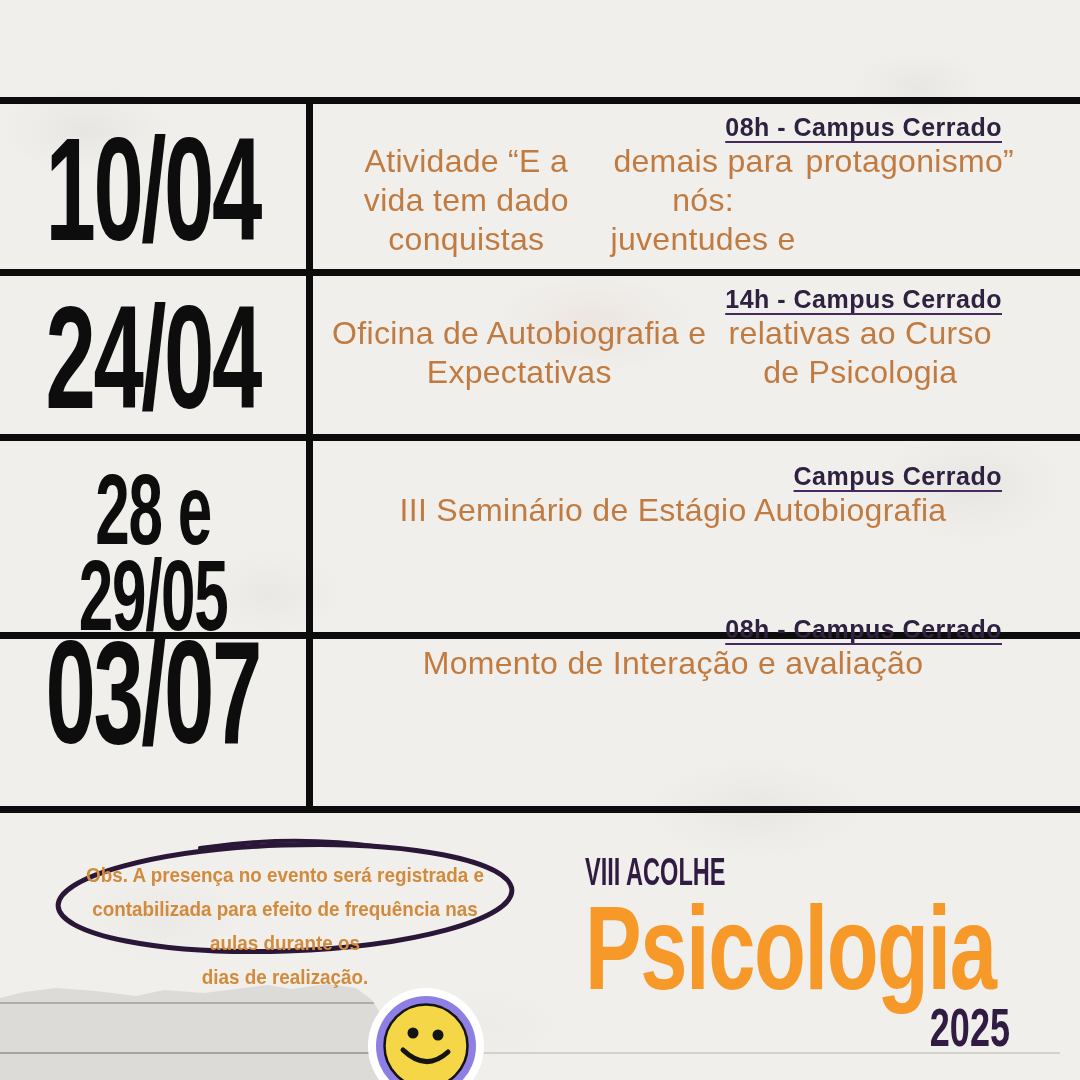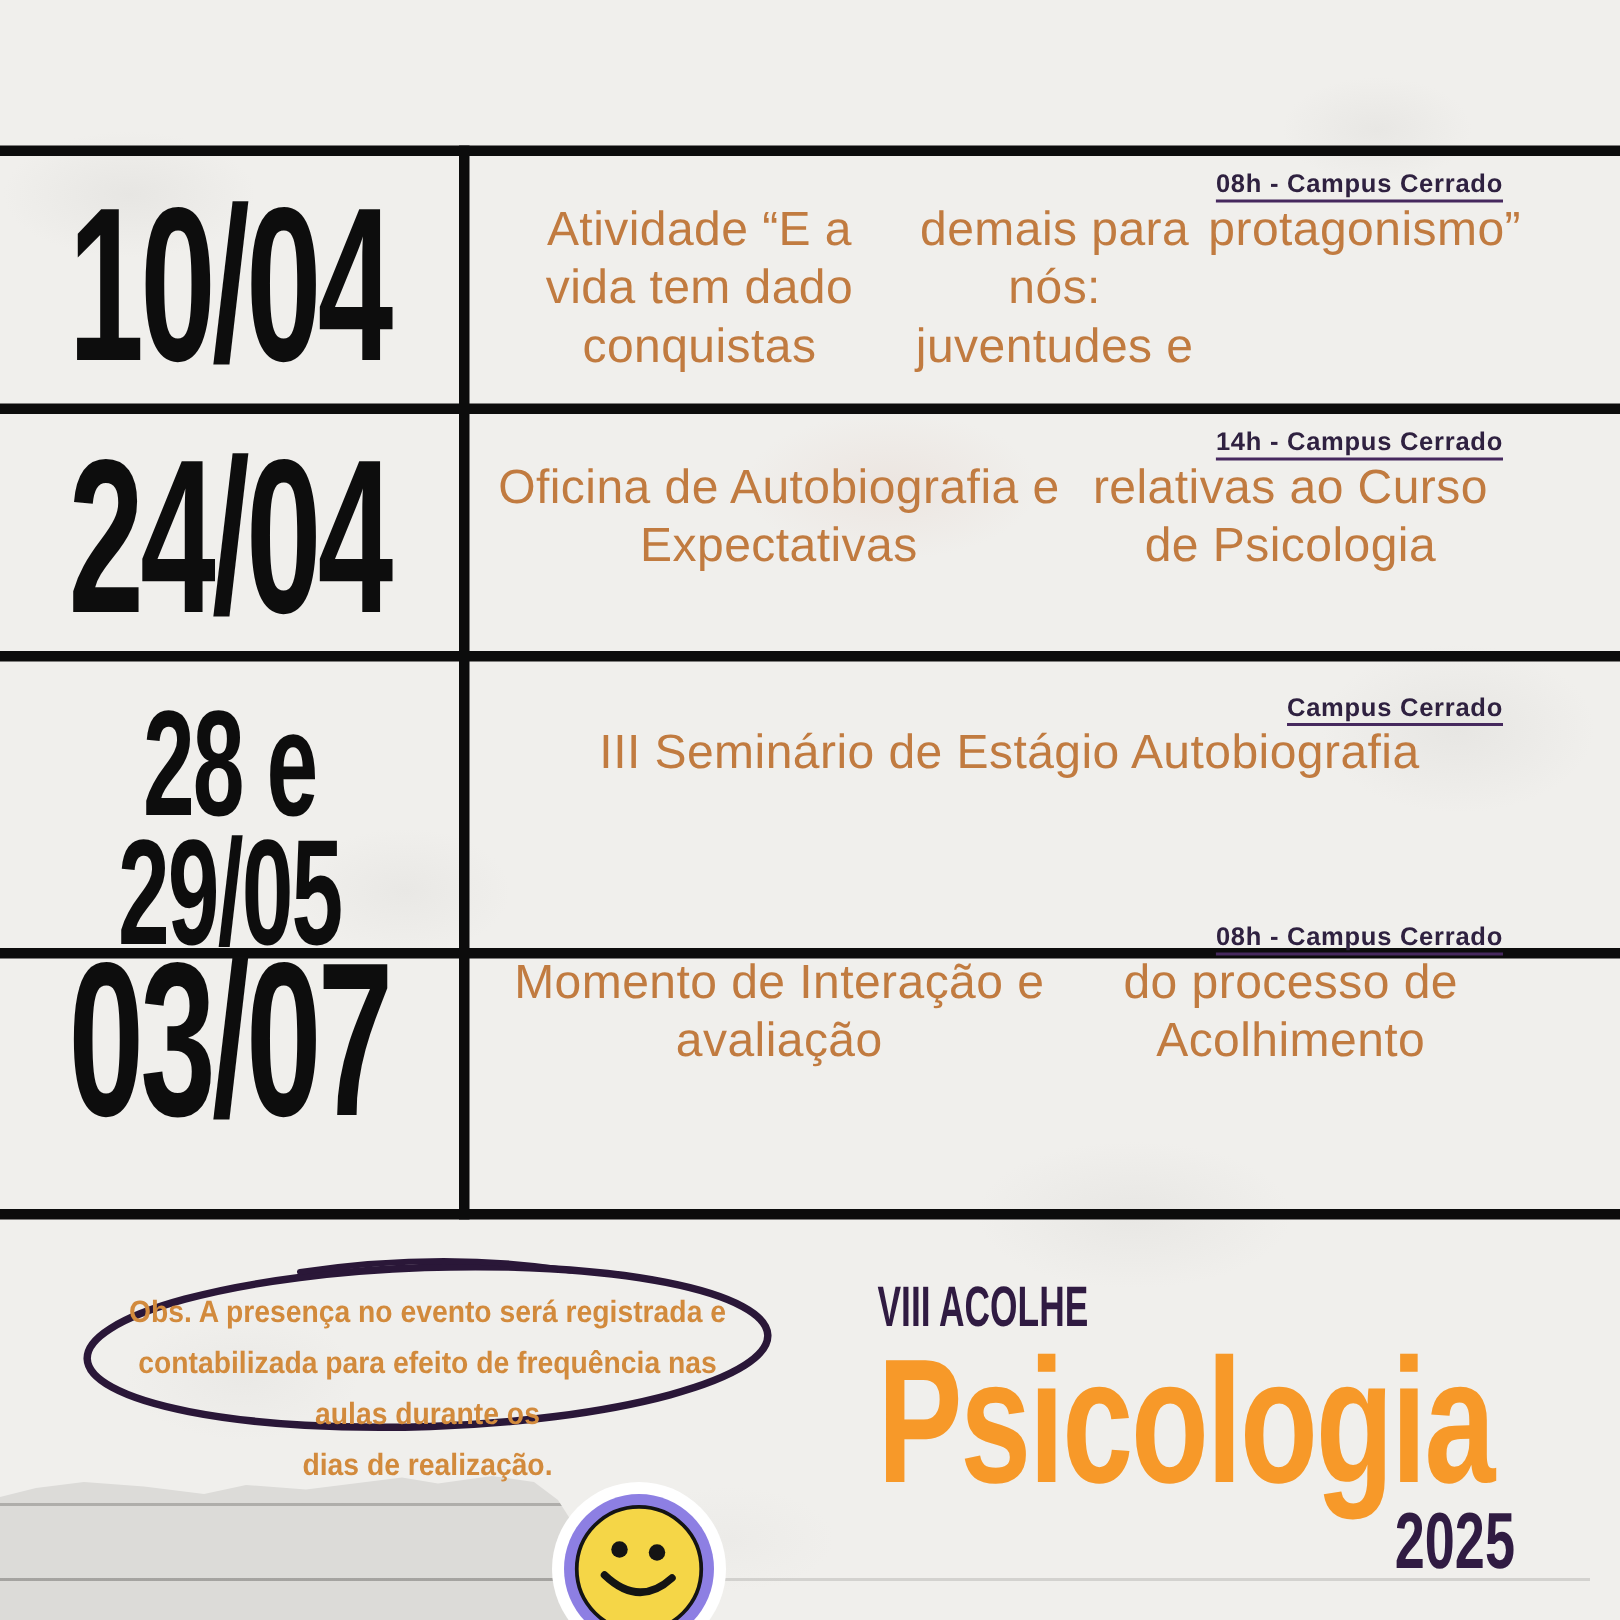--- a/index.html
+++ b/index.html
@@ -24,21 +24,21 @@
   .date-cell{width:306px;flex:0 0 306px;display:flex;align-items:center;justify-content:center;}
   .date-text{
     font-weight:900;color:#0d0d0d;font-size:146px;line-height:1;
     display:inline-block;transform:scaleX(0.62);transform-origin:center;
     letter-spacing:-4px;white-space:nowrap;padding-top:6px;
   }
   .date-text.two-line{font-size:100px;line-height:86px;text-align:center;letter-spacing:-2px;}
   .content-cell{flex:1;display:flex;flex-direction:column;padding:0 34px 0 26px;}
   .session-info{
     text-align:right;padding:9px 12px 0 0;
-    font-size:17px;font-weight:600;color:#2f2140;letter-spacing:0.5px;
+    font-size:25px;font-weight:600;color:#2f2140;letter-spacing:0.5px;
     text-decoration:underline;text-decoration-thickness:2px;text-underline-offset:5px;
     text-decoration-color:#46295e;
   }
   .title-block{flex:1;display:flex;flex-direction:row;justify-content:center;
     text-align:center;color:#c17b40;font-size:32px;line-height:39px;letter-spacing:0.3px;
     padding-bottom:12px;}
   
   .note-wrap{position:absolute;left:50px;top:838px;width:470px;height:120px;}
   .note-wrap svg{position:absolute;left:0;top:0;}
   .note-text{
@@ -124,21 +124,20 @@
   </div>
 
   <div class="row" style="top:606px;height:167px">
     <div class="date-cell">
       <span class="date-text">03/07</span>
     </div>
     <div class="content-cell">
       <div class="session-info">08h - Campus Cerrado</div>
       <div class="title-block">
         <div>Momento de Interação e avaliação</div>
-        <div>do processo de Acolhimento</div>
       </div>
     </div>
   </div>
 
   <div class="faint-rule"></div>
 
   <div class="torn-paper"></div>
 
   <div class="note-wrap">
     <svg width="470" height="120" viewBox="0 0 470 120">

